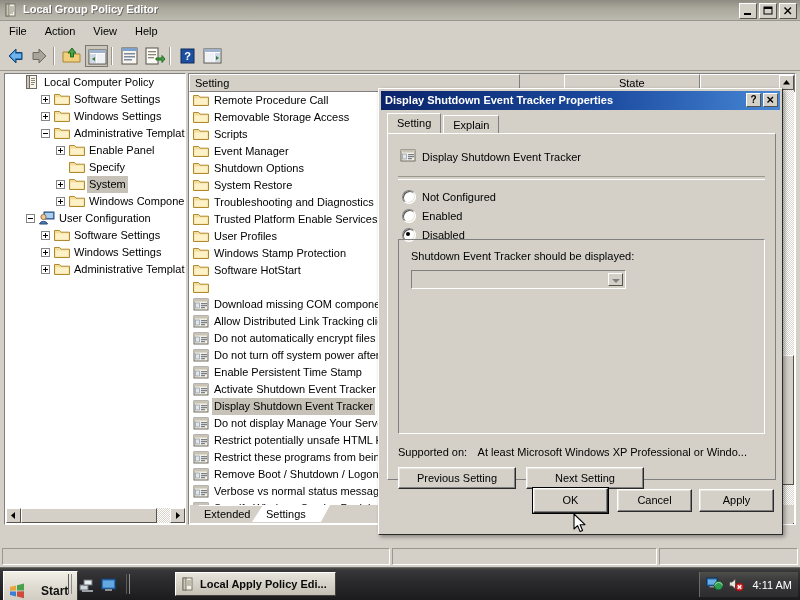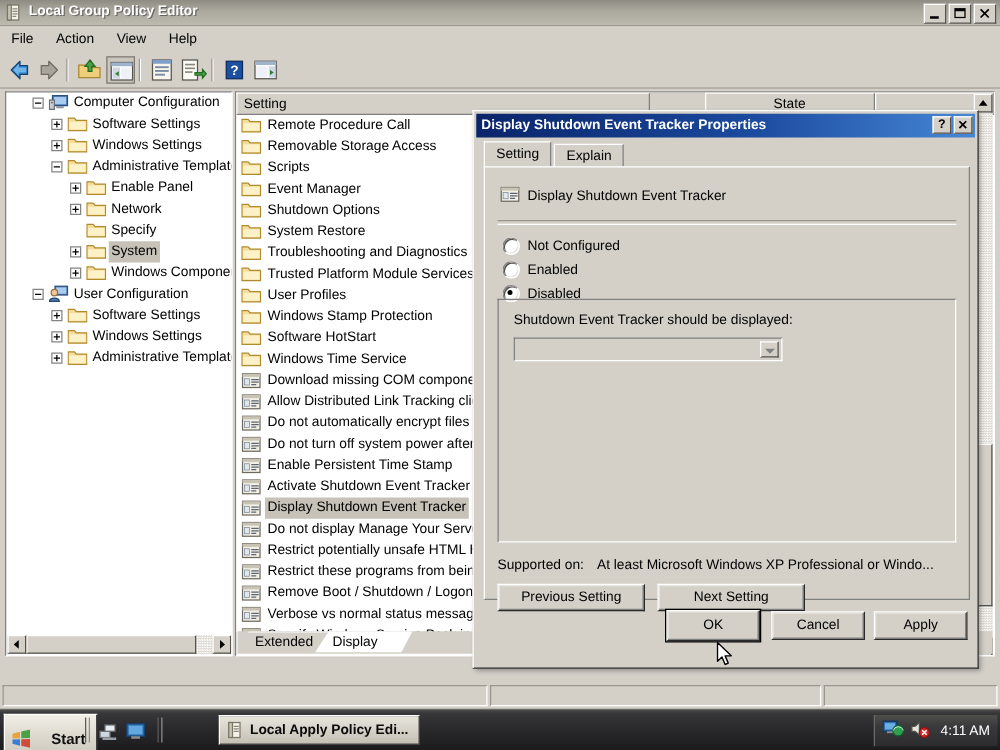--- a/index.html
+++ b/index.html
@@ -487,29 +487,29 @@
         <path d="M15 11 L18 13 L15 15 Z" fill="#2e7d32"></path>
       </svg>
     </div>
   </div>
 
   <div class="content">
 
     <div class="treepane">
       <div class="tree-inner" id="tree-inner">
           <div class="tnode">
-            <span class="expander" style="left: 21px;"></span>
-            <span class="ticon" style="left: 34px;"><svg width="16" height="14" viewBox="0 0 16 14">
-                <rect x="3" y="1.5" width="12" height="8" fill="#5b88bf" stroke="#2b4e7c"></rect>
-                <rect x="4.2" y="2.7" width="9.6" height="5.6" fill="#a9cdf0"></rect>
-                <rect x="6" y="10" width="6" height="1.6" fill="#8d939a"></rect>
-                <rect x="0.5" y="5" width="4" height="7.5" fill="#c8ccd2" stroke="#6a6e74"></rect>
-                <circle cx="2.5" cy="7" r="0.7" fill="#5a5e64"></circle>
-              </svg></span>
-            <span class="tlabel" style="position: absolute; left: 52px;">Computer Configuration</span>
+            <span class="ticon" style="left: 19px;"><svg width="16" height="14" viewBox="0 0 16 14">
+                <rect x="2.5" y="0.5" width="10" height="13" fill="#f7f5ee" stroke="#6e6a60"></rect>
+                <rect x="2.5" y="0.5" width="3" height="13" fill="#ccc7b8" stroke="#6e6a60"></rect>
+                <line x1="7" y1="3.5" x2="11" y2="3.5" stroke="#8a8678"></line>
+                <line x1="7" y1="5.5" x2="11" y2="5.5" stroke="#8a8678"></line>
+                <line x1="7" y1="7.5" x2="11" y2="7.5" stroke="#8a8678"></line>
+                <line x1="7" y1="9.5" x2="10" y2="9.5" stroke="#8a8678"></line>
+              </svg></span>
+            <span class="tlabel" style="position: absolute; left: 37px;">Local Computer Policy</span>
           </div>
           <div class="tnode">
             <span class="expander plus" style="left: 36px;"></span>
             <span class="ticon" style="left: 49px;"><svg width="16" height="14" viewBox="0 0 16 14">
                 <path d="M0.5 2.5 L5.5 2.5 L7 4.2 L15.5 4.2 L15.5 12.5 L0.5 12.5 Z" fill="#f4dc9a" stroke="#b08b2e"></path>
                 <path d="M1.5 5.4 L14.5 5.4 L14.5 11.6 L1.5 11.6 Z" fill="#fdf1c7"></path>
               </svg></span>
             <span class="tlabel" style="position: absolute; left: 67px;">Software Settings</span>
           </div>
           <div class="tnode">
@@ -528,28 +528,20 @@
               </svg></span>
             <span class="tlabel" style="position: absolute; left: 67px;">Administrative Templates</span>
           </div>
           <div class="tnode">
             <span class="expander plus" style="left: 51px;"></span>
             <span class="ticon" style="left: 64px;"><svg width="16" height="14" viewBox="0 0 16 14">
                 <path d="M0.5 2.5 L5.5 2.5 L7 4.2 L15.5 4.2 L15.5 12.5 L0.5 12.5 Z" fill="#f4dc9a" stroke="#b08b2e"></path>
                 <path d="M1.5 5.4 L14.5 5.4 L14.5 11.6 L1.5 11.6 Z" fill="#fdf1c7"></path>
               </svg></span>
             <span class="tlabel" style="position: absolute; left: 82px;">Enable Panel</span>
-          </div>
-          <div class="tnode">
-            <span class="expander plus" style="left: 51px;"></span>
-            <span class="ticon" style="left: 64px;"><svg width="16" height="14" viewBox="0 0 16 14">
-                <path d="M0.5 2.5 L5.5 2.5 L7 4.2 L15.5 4.2 L15.5 12.5 L0.5 12.5 Z" fill="#f4dc9a" stroke="#b08b2e"></path>
-                <path d="M1.5 5.4 L14.5 5.4 L14.5 11.6 L1.5 11.6 Z" fill="#fdf1c7"></path>
-              </svg></span>
-            <span class="tlabel" style="position: absolute; left: 82px;">Network</span>
           </div>
           <div class="tnode">
             <span class="ticon" style="left: 64px;"><svg width="16" height="14" viewBox="0 0 16 14">
                 <path d="M0.5 2.5 L5.5 2.5 L7 4.2 L15.5 4.2 L15.5 12.5 L0.5 12.5 Z" fill="#f4dc9a" stroke="#b08b2e"></path>
                 <path d="M1.5 5.4 L14.5 5.4 L14.5 11.6 L1.5 11.6 Z" fill="#fdf1c7"></path>
               </svg></span>
             <span class="tlabel" style="position: absolute; left: 82px;">Specify</span>
           </div>
           <div class="tnode">
             <span class="expander plus" style="left: 51px;"></span>
@@ -673,21 +665,21 @@
                 <path d="M0.5 2.5 L5.5 2.5 L7 4.2 L15.5 4.2 L15.5 12.5 L0.5 12.5 Z" fill="#f4dc9a" stroke="#b08b2e"></path>
                 <path d="M1.5 5.4 L14.5 5.4 L14.5 11.6 L1.5 11.6 Z" fill="#fdf1c7"></path>
               </svg></span>
             <span class="ltext">Troubleshooting and Diagnostics</span>
           </div>
           <div class="lrow">
             <span class="licon"><svg width="16" height="14" viewBox="0 0 16 14">
                 <path d="M0.5 2.5 L5.5 2.5 L7 4.2 L15.5 4.2 L15.5 12.5 L0.5 12.5 Z" fill="#f4dc9a" stroke="#b08b2e"></path>
                 <path d="M1.5 5.4 L14.5 5.4 L14.5 11.6 L1.5 11.6 Z" fill="#fdf1c7"></path>
               </svg></span>
-            <span class="ltext">Trusted Platform Module Services</span>
+            <span class="ltext">Trusted Platform Enable Services</span>
           </div>
           <div class="lrow">
             <span class="licon"><svg width="16" height="14" viewBox="0 0 16 14">
                 <path d="M0.5 2.5 L5.5 2.5 L7 4.2 L15.5 4.2 L15.5 12.5 L0.5 12.5 Z" fill="#f4dc9a" stroke="#b08b2e"></path>
                 <path d="M1.5 5.4 L14.5 5.4 L14.5 11.6 L1.5 11.6 Z" fill="#fdf1c7"></path>
               </svg></span>
             <span class="ltext">User Profiles</span>
           </div>
           <div class="lrow">
             <span class="licon"><svg width="16" height="14" viewBox="0 0 16 14">
@@ -701,21 +693,20 @@
                 <path d="M0.5 2.5 L5.5 2.5 L7 4.2 L15.5 4.2 L15.5 12.5 L0.5 12.5 Z" fill="#f4dc9a" stroke="#b08b2e"></path>
                 <path d="M1.5 5.4 L14.5 5.4 L14.5 11.6 L1.5 11.6 Z" fill="#fdf1c7"></path>
               </svg></span>
             <span class="ltext">Software HotStart</span>
           </div>
           <div class="lrow">
             <span class="licon"><svg width="16" height="14" viewBox="0 0 16 14">
                 <path d="M0.5 2.5 L5.5 2.5 L7 4.2 L15.5 4.2 L15.5 12.5 L0.5 12.5 Z" fill="#f4dc9a" stroke="#b08b2e"></path>
                 <path d="M1.5 5.4 L14.5 5.4 L14.5 11.6 L1.5 11.6 Z" fill="#fdf1c7"></path>
               </svg></span>
-            <span class="ltext">Windows Time Service</span>
           </div>
           <div class="lrow">
             <span class="licon"><svg width="16" height="15" viewBox="0 0 16 15">
                 <rect x="1" y="2" width="14" height="11" fill="#f3f0e6" stroke="#6e6a60"></rect>
                 <rect x="1" y="2" width="14" height="2.5" fill="#c8c3b4"></rect>
                 <rect x="2.5" y="6" width="4" height="5" fill="#dfe6ee" stroke="#7e8a98" stroke-width="0.6"></rect>
                 <rect x="8" y="6.2" width="6" height="1" fill="#5a6472"></rect>
                 <rect x="8" y="8.2" width="6" height="1" fill="#5a6472"></rect>
                 <rect x="8" y="10.2" width="4" height="1" fill="#5a6472"></rect>
               </svg></span>
@@ -850,21 +841,21 @@
                 <rect x="8" y="6.2" width="6" height="1" fill="#5a6472"></rect>
                 <rect x="8" y="8.2" width="6" height="1" fill="#5a6472"></rect>
                 <rect x="8" y="10.2" width="4" height="1" fill="#5a6472"></rect>
               </svg></span>
             <span class="ltext">Specify Windows Service Pack installation file location</span>
           </div>
         </div>
 
       <div class="ltabs">
         <div class="ltab" style="left:0;width:75px;clip-path:polygon(9px 0,75px 0,66px 17px,0 17px)">Extended</div>
-        <div class="ltab active" style="left:62px;width:78px;clip-path:polygon(11px 0,78px 0,69px 17px,0 17px)">Display</div>
+        <div class="ltab active" style="left:62px;width:78px;clip-path:polygon(11px 0,78px 0,69px 17px,0 17px)">Settings</div>
       </div>
 
       <div class="vscroll">
         <div class="sb-arrow">
           <svg width="13" height="13" viewBox="0 0 13 13">
               <path d="M6.5 4 L10 8.5 L3 8.5 Z" fill="#000"></path>
             </svg>
         </div>
         <div class="vtrack">
           <div class="sb-thumb" style="height:130px;margin-top:265px"></div>

